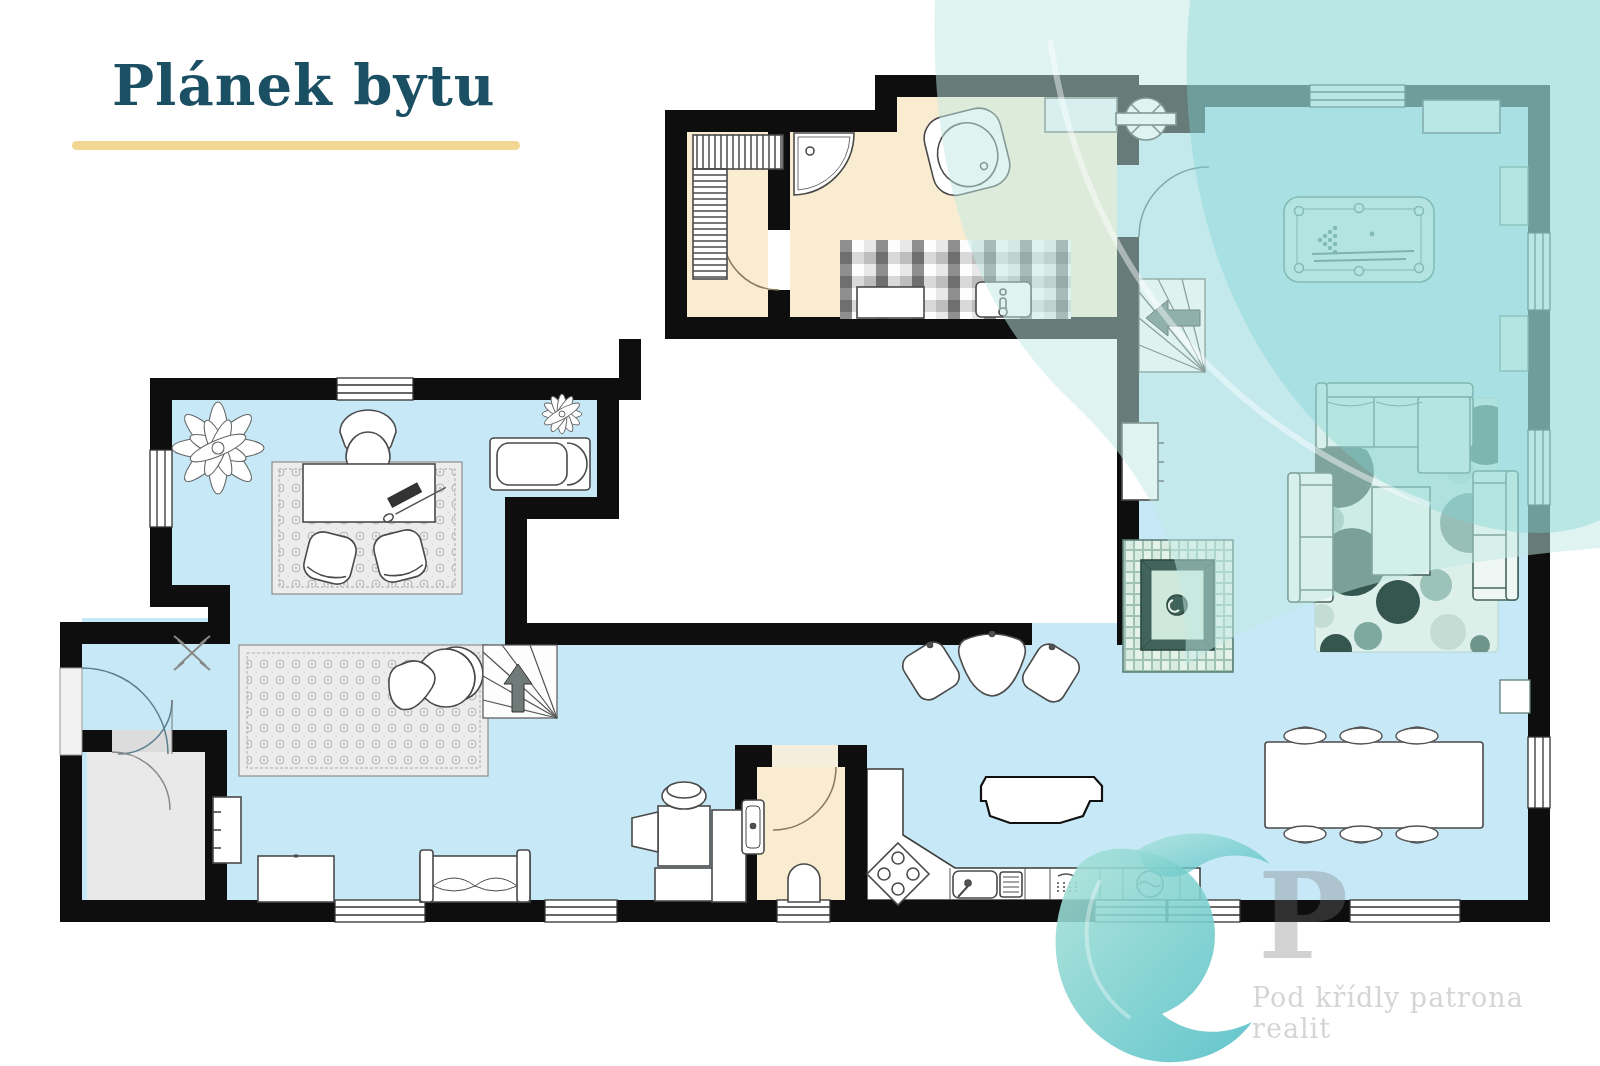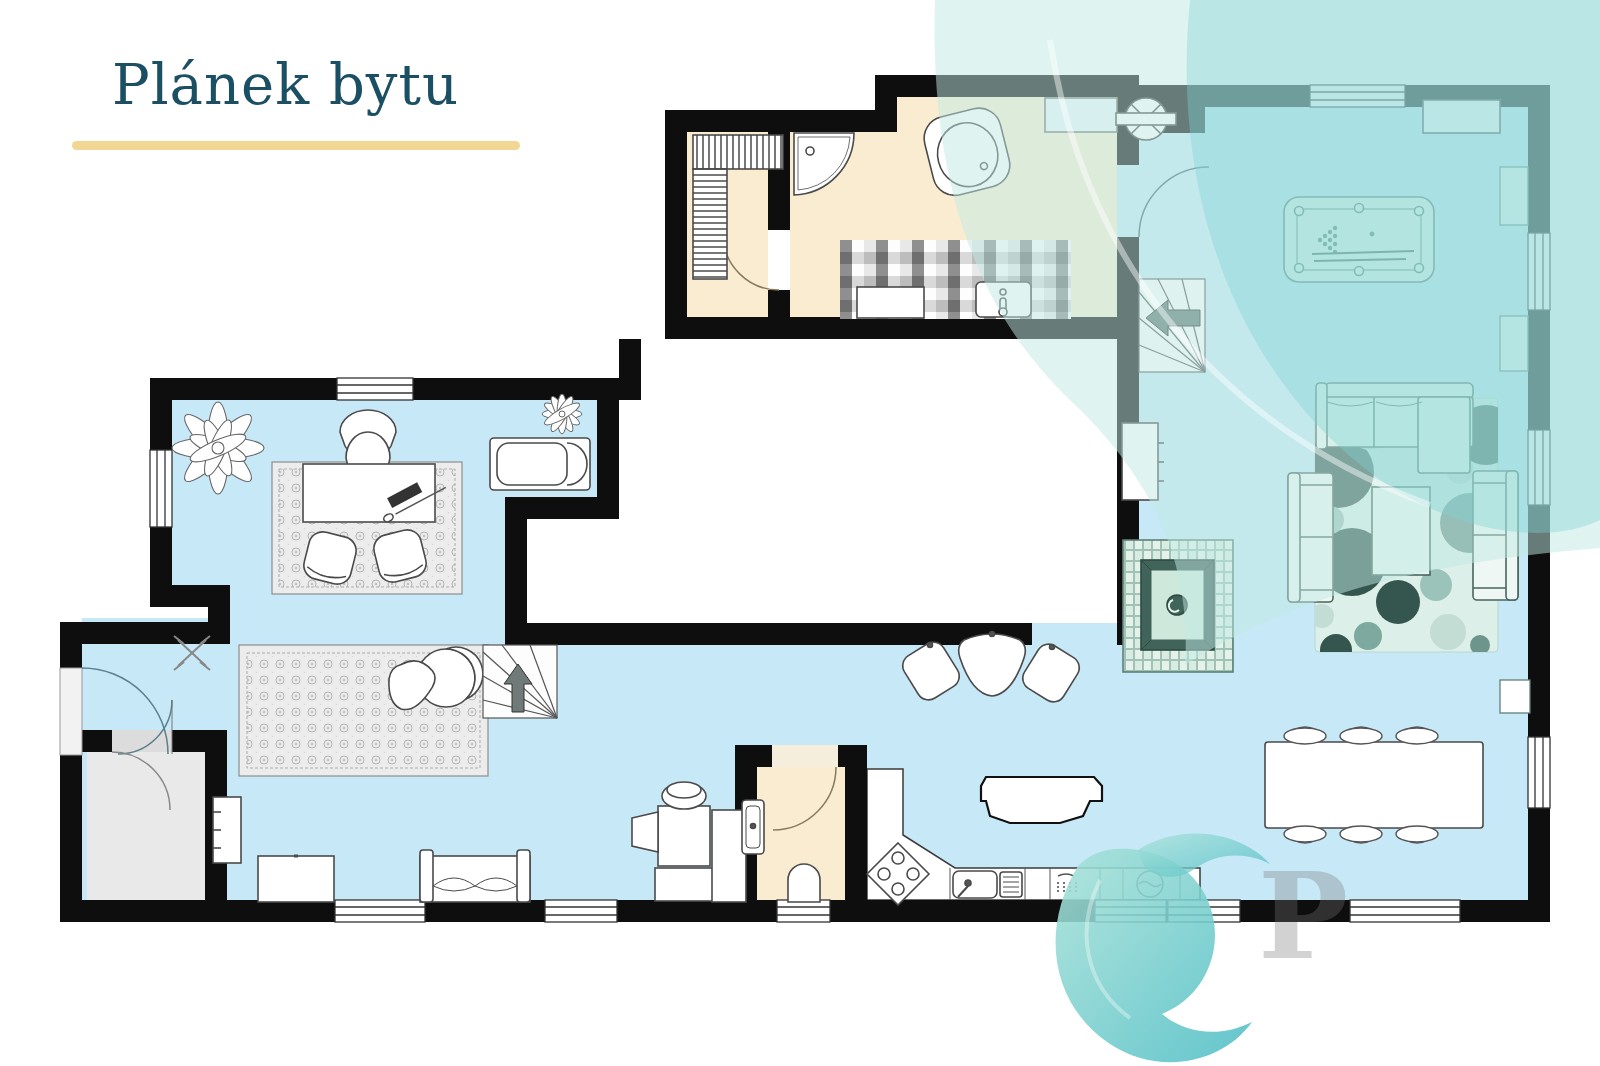--- a/index.html
+++ b/index.html
@@ -1,18 +1,18 @@
 <!DOCTYPE html>
 <html><head>
 <meta charset="utf-8">
 <style>
   html,body{margin:0;padding:0;background:#fff;}
   .canvas{position:relative;width:1600px;height:1066px;background:#fff;overflow:hidden;
           font-family:"DejaVu Serif","Liberation Serif",serif;}
-  .title{position:absolute;left:112px;top:52px;font-size:56px;font-weight:400;
+  .title{position:absolute;left:112px;top:52px;font-size:56px;font-weight:700;
          color:#1b4f63;letter-spacing:1px;margin:0;}
   .title-underline{position:absolute;left:72px;top:141px;width:448px;height:9px;
          border-radius:5px;background:#f2d694;}
   .plan-svg{position:absolute;left:0;top:0;}
   .wm-text{position:absolute;left:1252px;top:982px;font-size:27px;color:#d5d5d5;
          letter-spacing:1px;}
 </style>
 </head>
 <body>
 
@@ -554,13 +554,14 @@
     <g>
       <path d="M1078,866 C1040,928 1050,1004 1110,1044 C1158,1076 1222,1064 1252,1022
                C1220,1038 1186,1034 1162,1014 C1198,1000 1220,962 1214,922
                C1208,882 1178,856 1138,850 C1112,846 1092,851 1078,866 Z" fill="url(#logoGrad)" opacity="0.88"></path>
       <path d="M1138,850 C1178,824 1238,829 1270,864 C1246,851 1216,853 1196,868
                C1178,881 1156,879 1144,866 Z" fill="url(#logoGrad)" opacity="0.75"></path>
       <path d="M1100,880 C1075,930 1085,985 1130,1018" fill="none" stroke="#ffffff" stroke-width="4" opacity="0.35"></path>
     </g>
   </svg>
 
+  <div class="wm-text">Pod křídly patrona realit</div>
 </div>
 
 </body></html>

